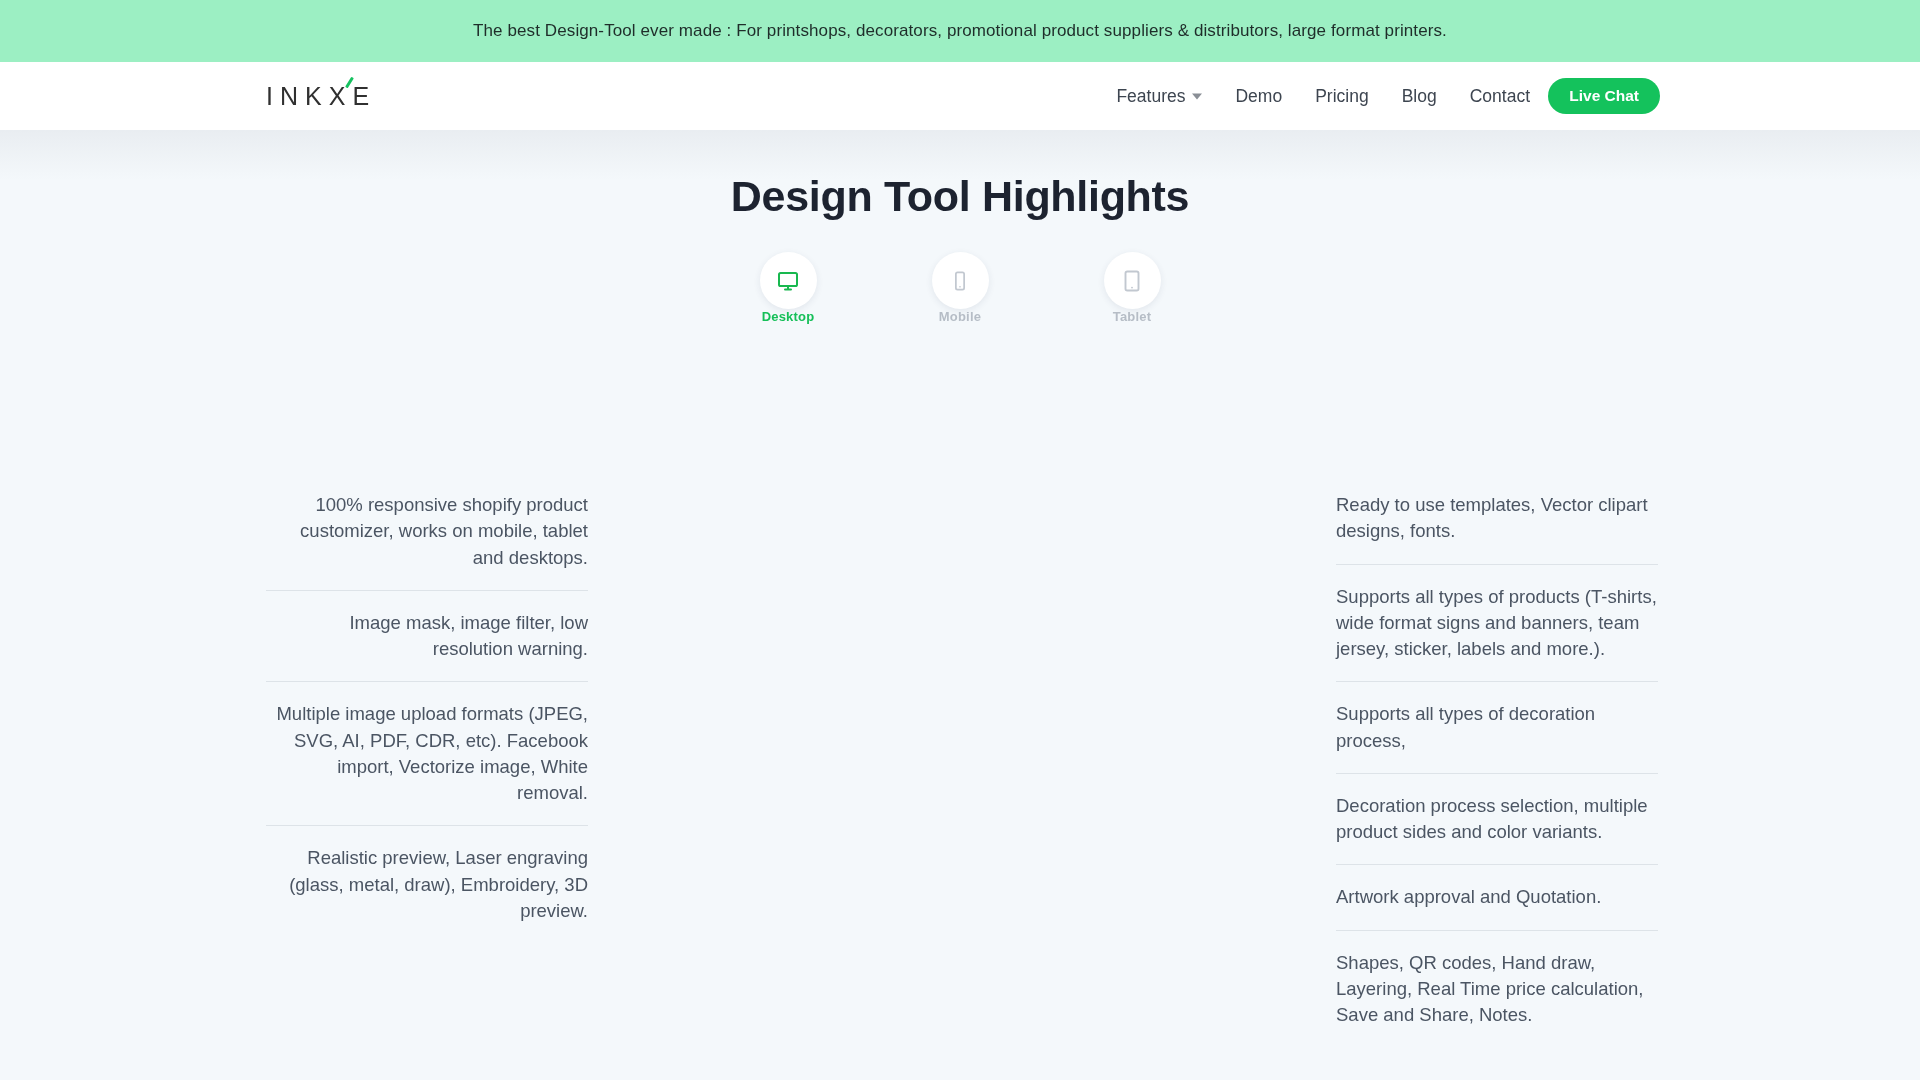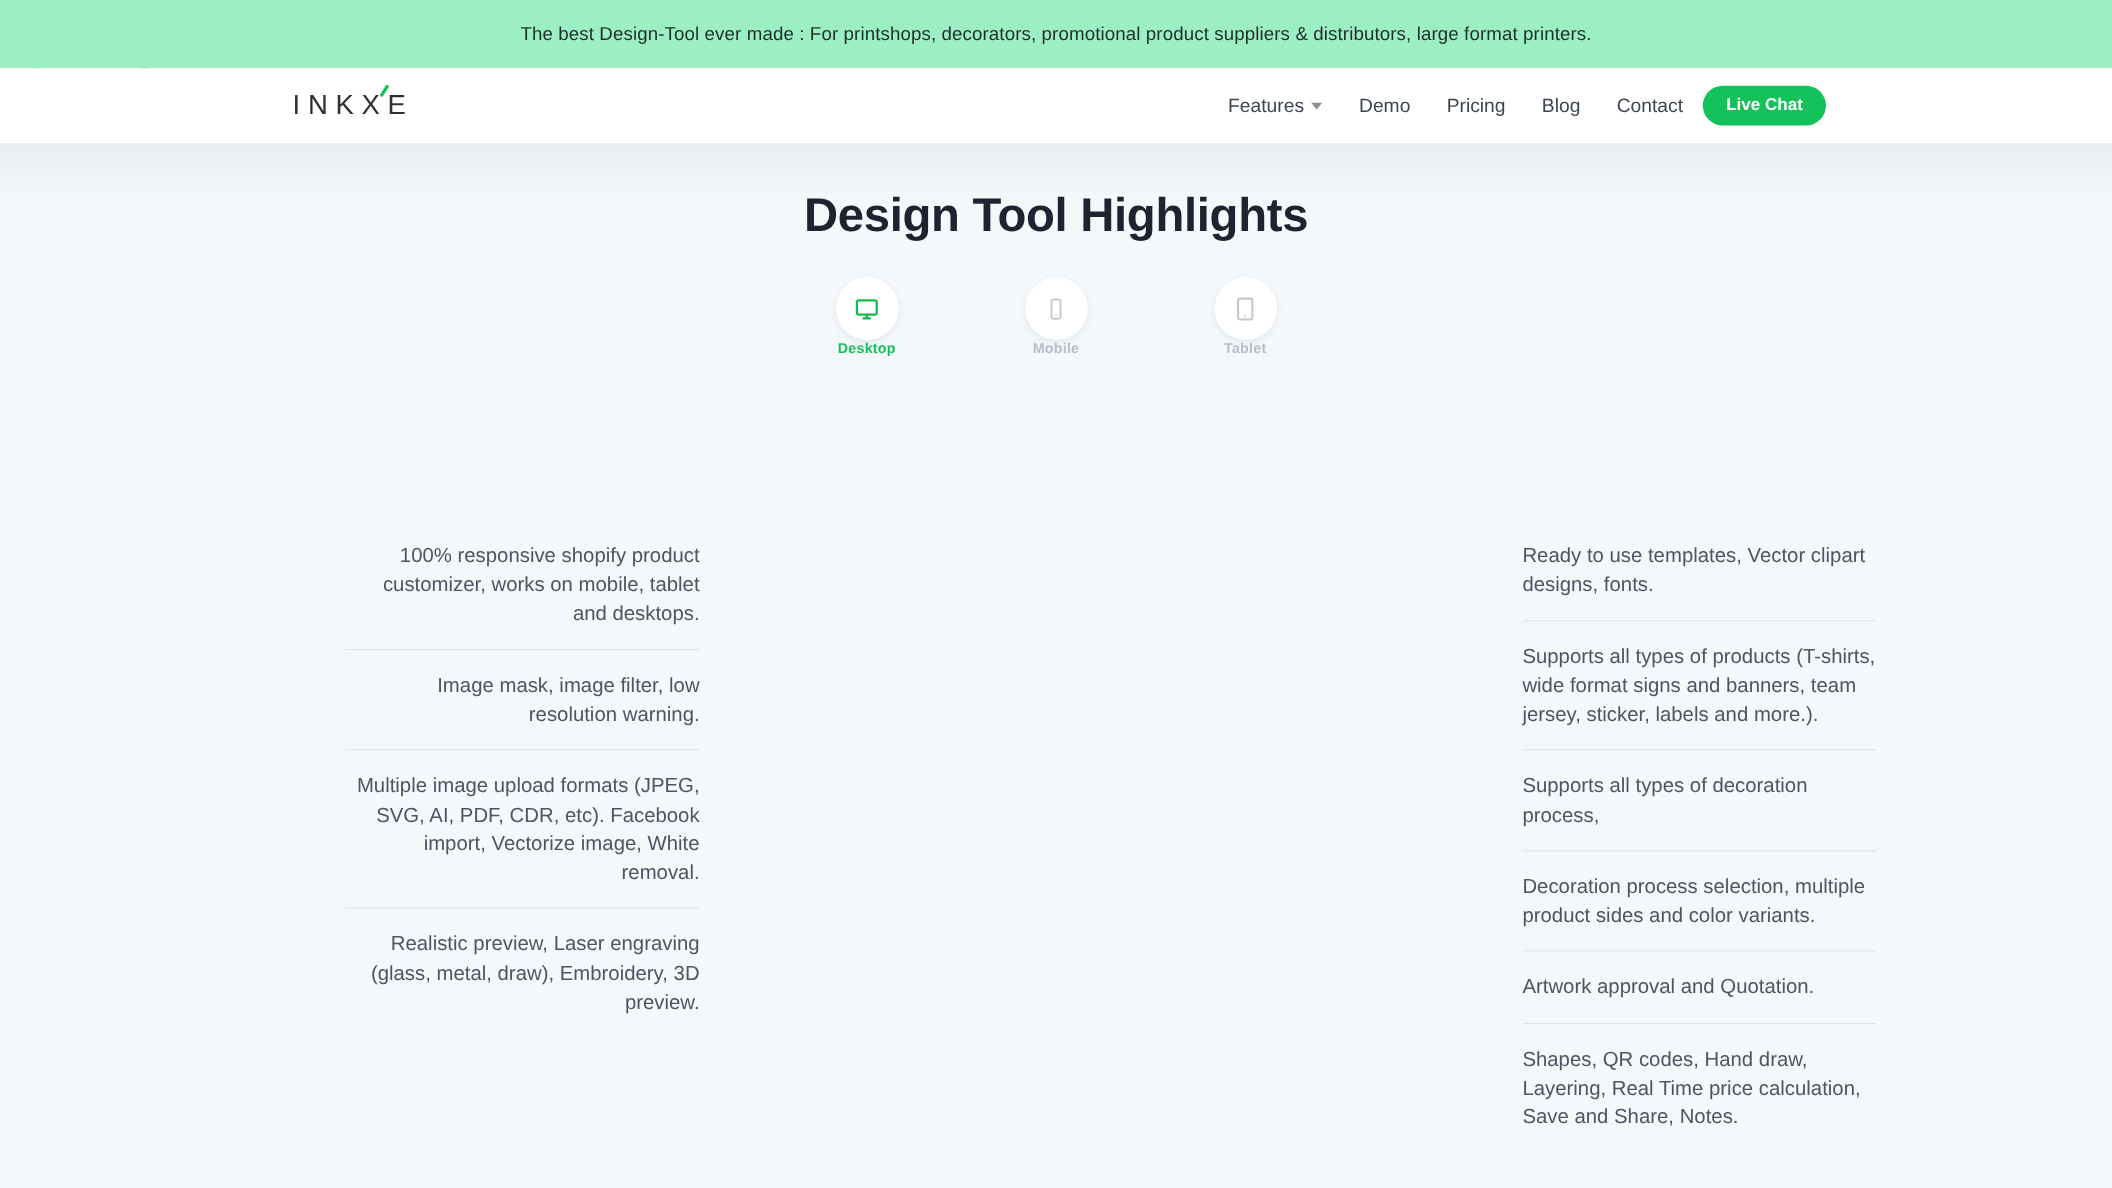--- a/index.html
+++ b/index.html
@@ -94,21 +94,21 @@
     display: flex; align-items: center; justify-content: center;
     box-shadow: 0 2px 7px rgba(40,60,90,.09);
   }
   .device-label {
     font-size: 13px; font-weight: bold; color: #b6bdc6;
     letter-spacing: .2px;
   }
   .device-tab.active .device-label { color: #15bf58; }
 
   
-  .col { position: absolute; top: 362px; width: 322px; margin-left: 48px; }
+  .col { position: absolute; top: 362px; width: 322px; }
   .col-left { left: 266px; text-align: right; }
   .col-right { left: 1336px; text-align: left; }
   .feat {
     font-size: 18.5px; line-height: 1.42; color: #4b5563; padding: 19px 0;
   }
   .col-left .feat:first-child, .col-right .feat:first-child { padding-top: 0; }
   .feat + .feat { border-top: 1px solid #dde3e8; }
 
   
   .browser {

